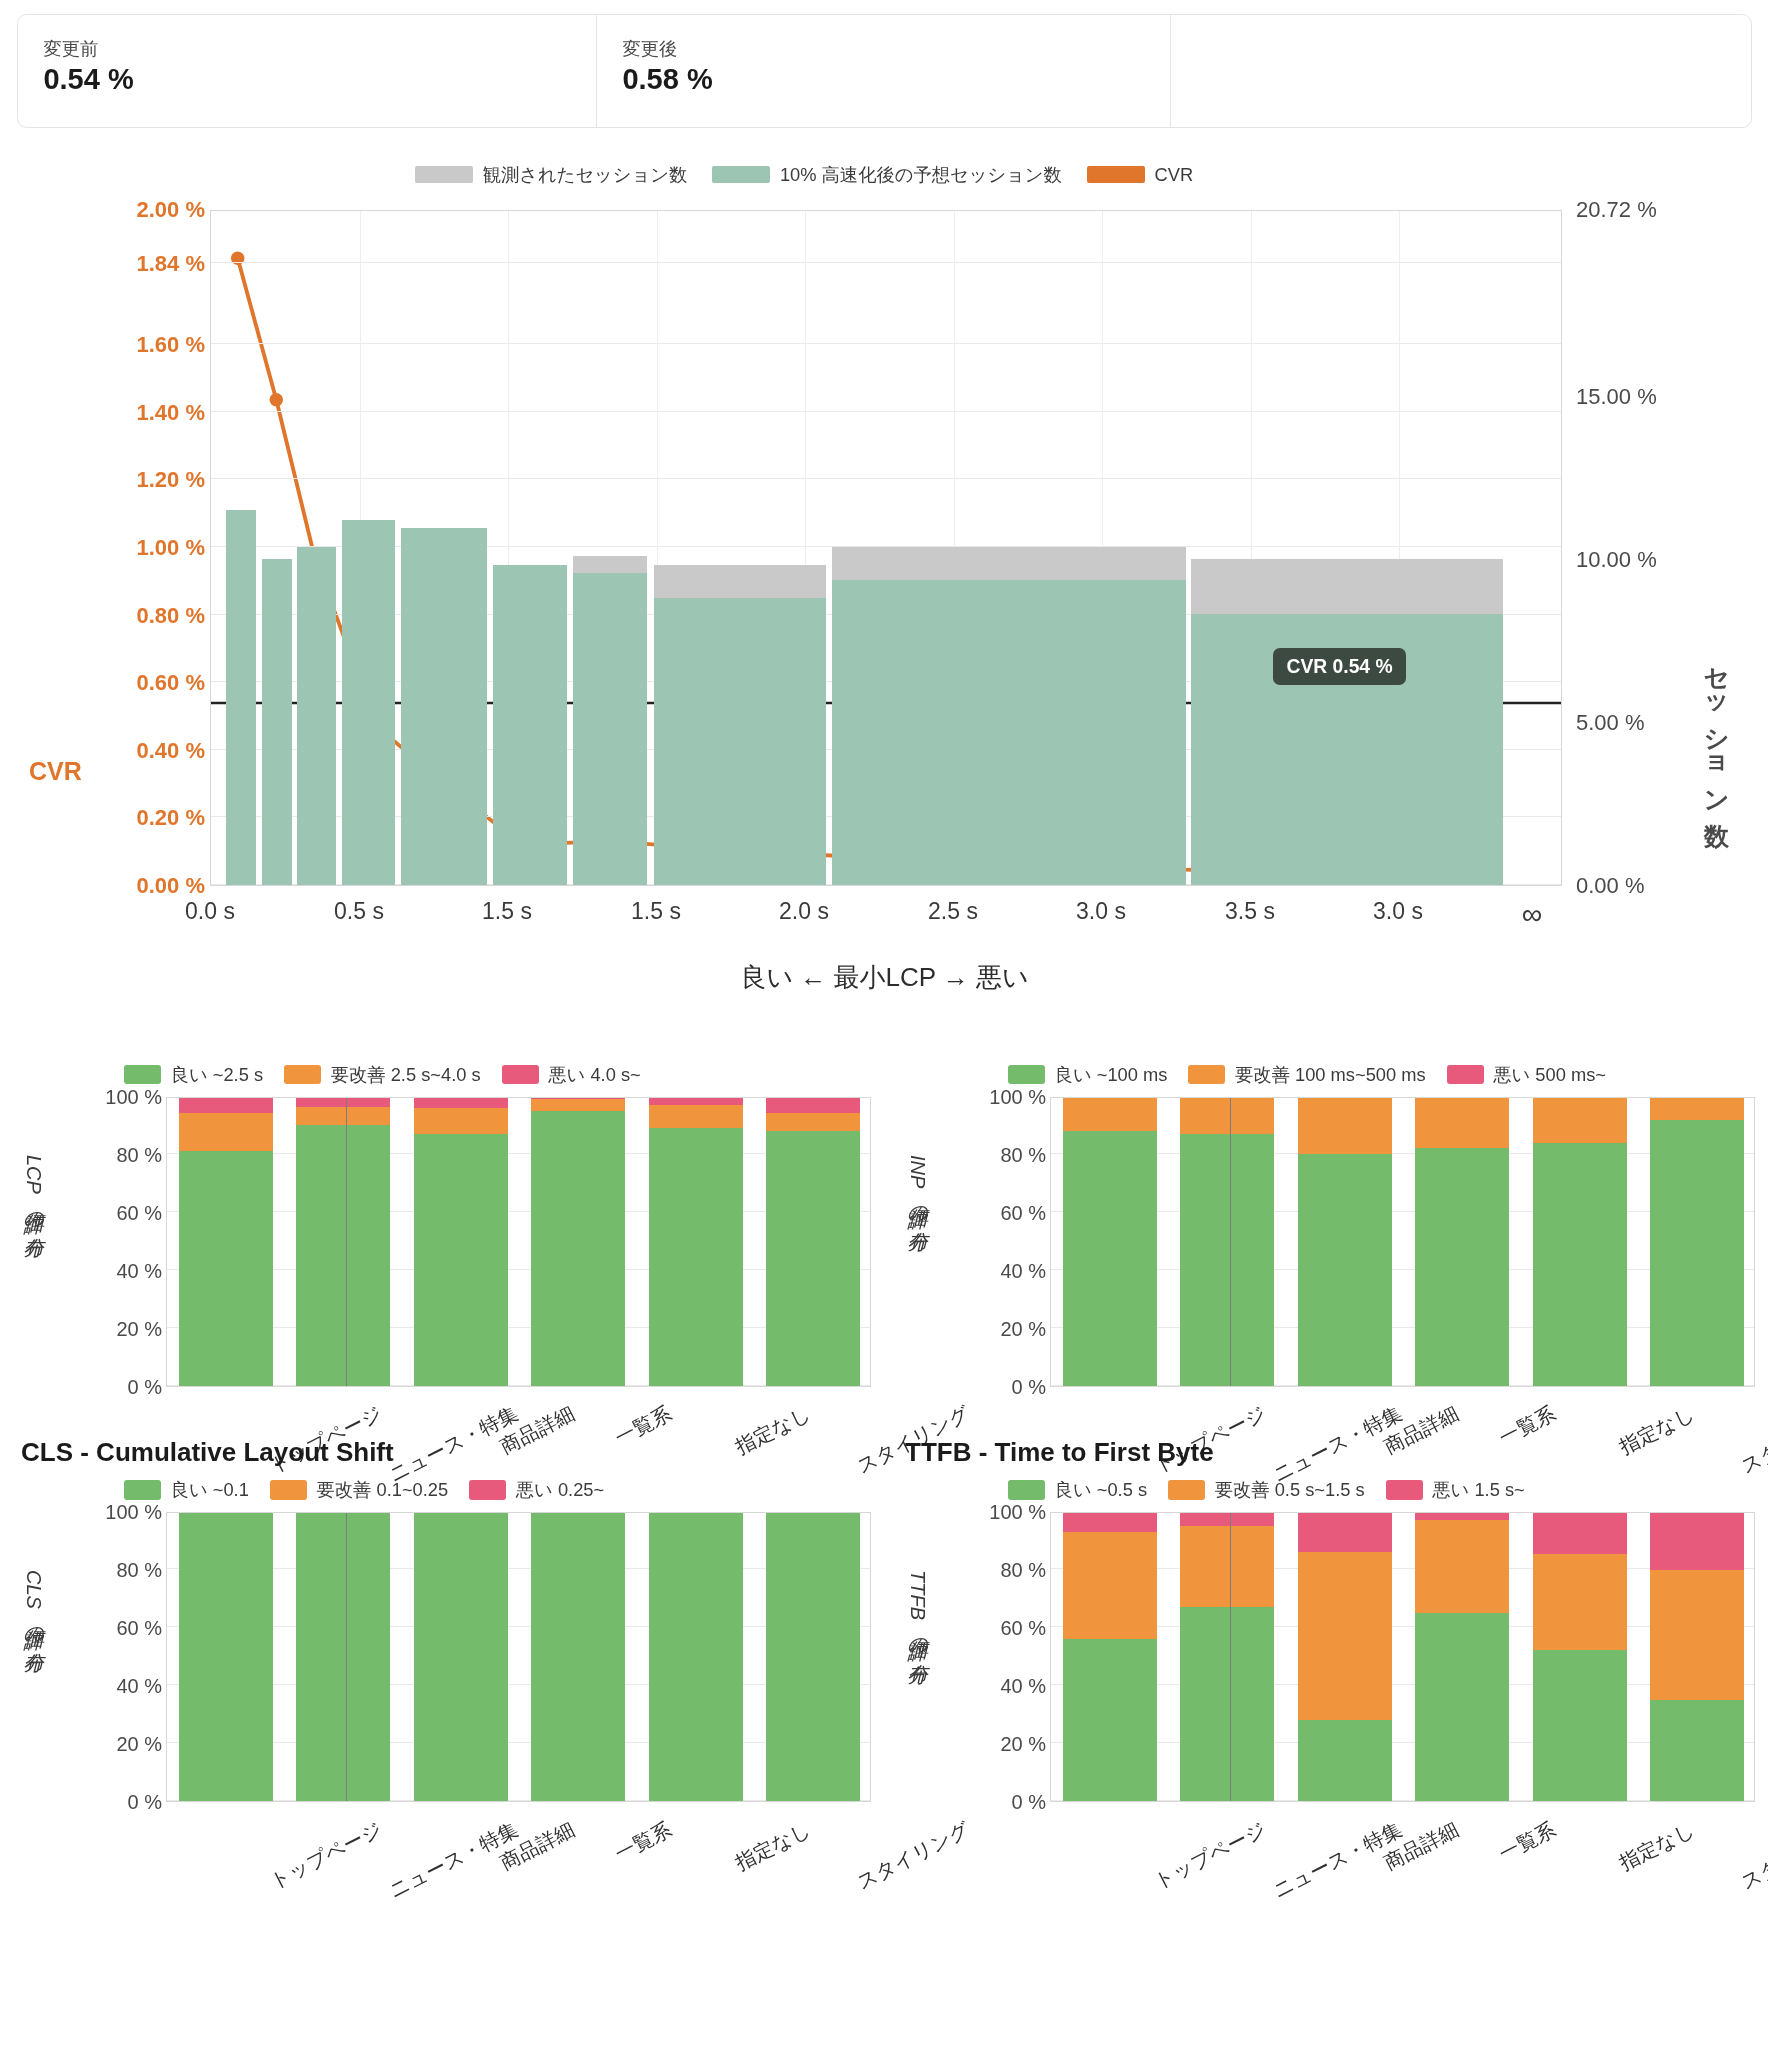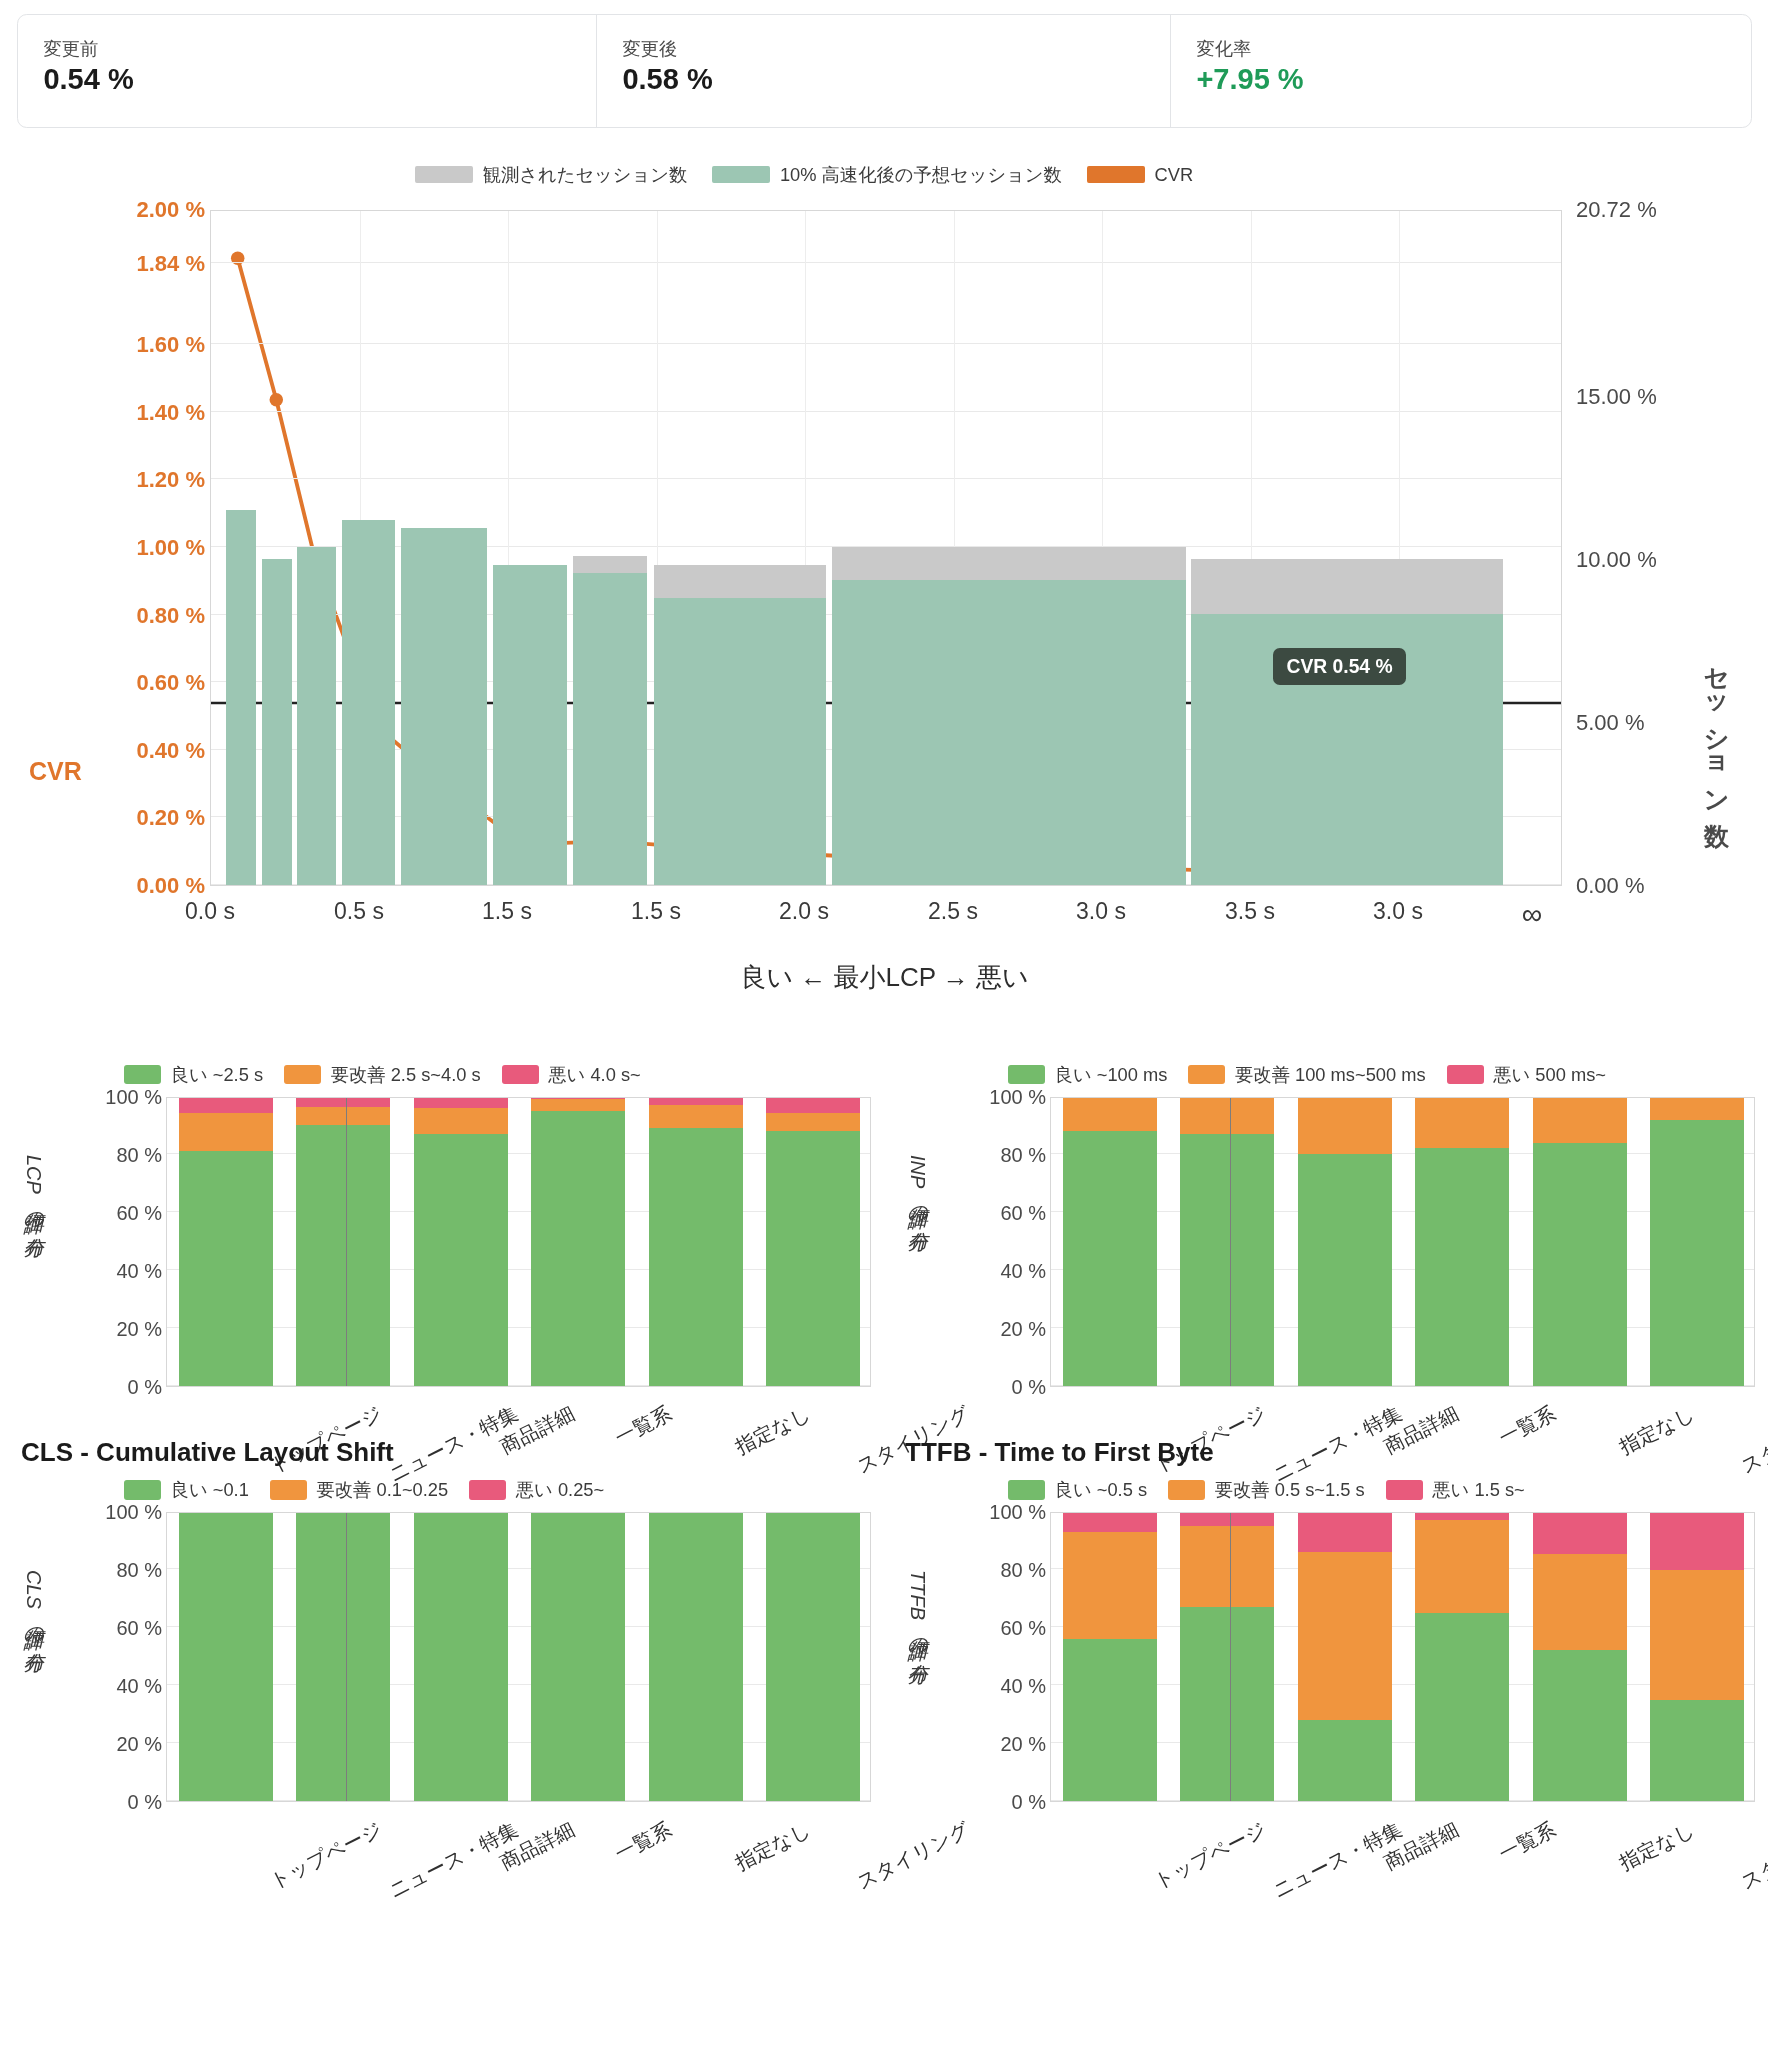--- a/index.html
+++ b/index.html
@@ -219,24 +219,20 @@
 <body>
 
 <div class="summary">
   <div class="summary-cell c1">
     <div class="summary-label">変更前</div>
     <div class="summary-value">0.54 %</div>
   </div>
   <div class="summary-cell c2">
     <div class="summary-label">変更後</div>
     <div class="summary-value">0.58 %</div>
-  </div>
-  <div class="summary-cell c3">
-    <div class="summary-label">変化率</div>
-    <div class="summary-value pos">+7.95 %</div>
   </div>
 </div>
 
 <div class="main-chart">
   <div class="legend-main" id="legend-main">
       <div class="legend-item">
         <span class="legend-swatch" style="background: rgb(201, 201, 201);"></span>
         <span>観測されたセッション数</span>
       </div>
       <div class="legend-item">

